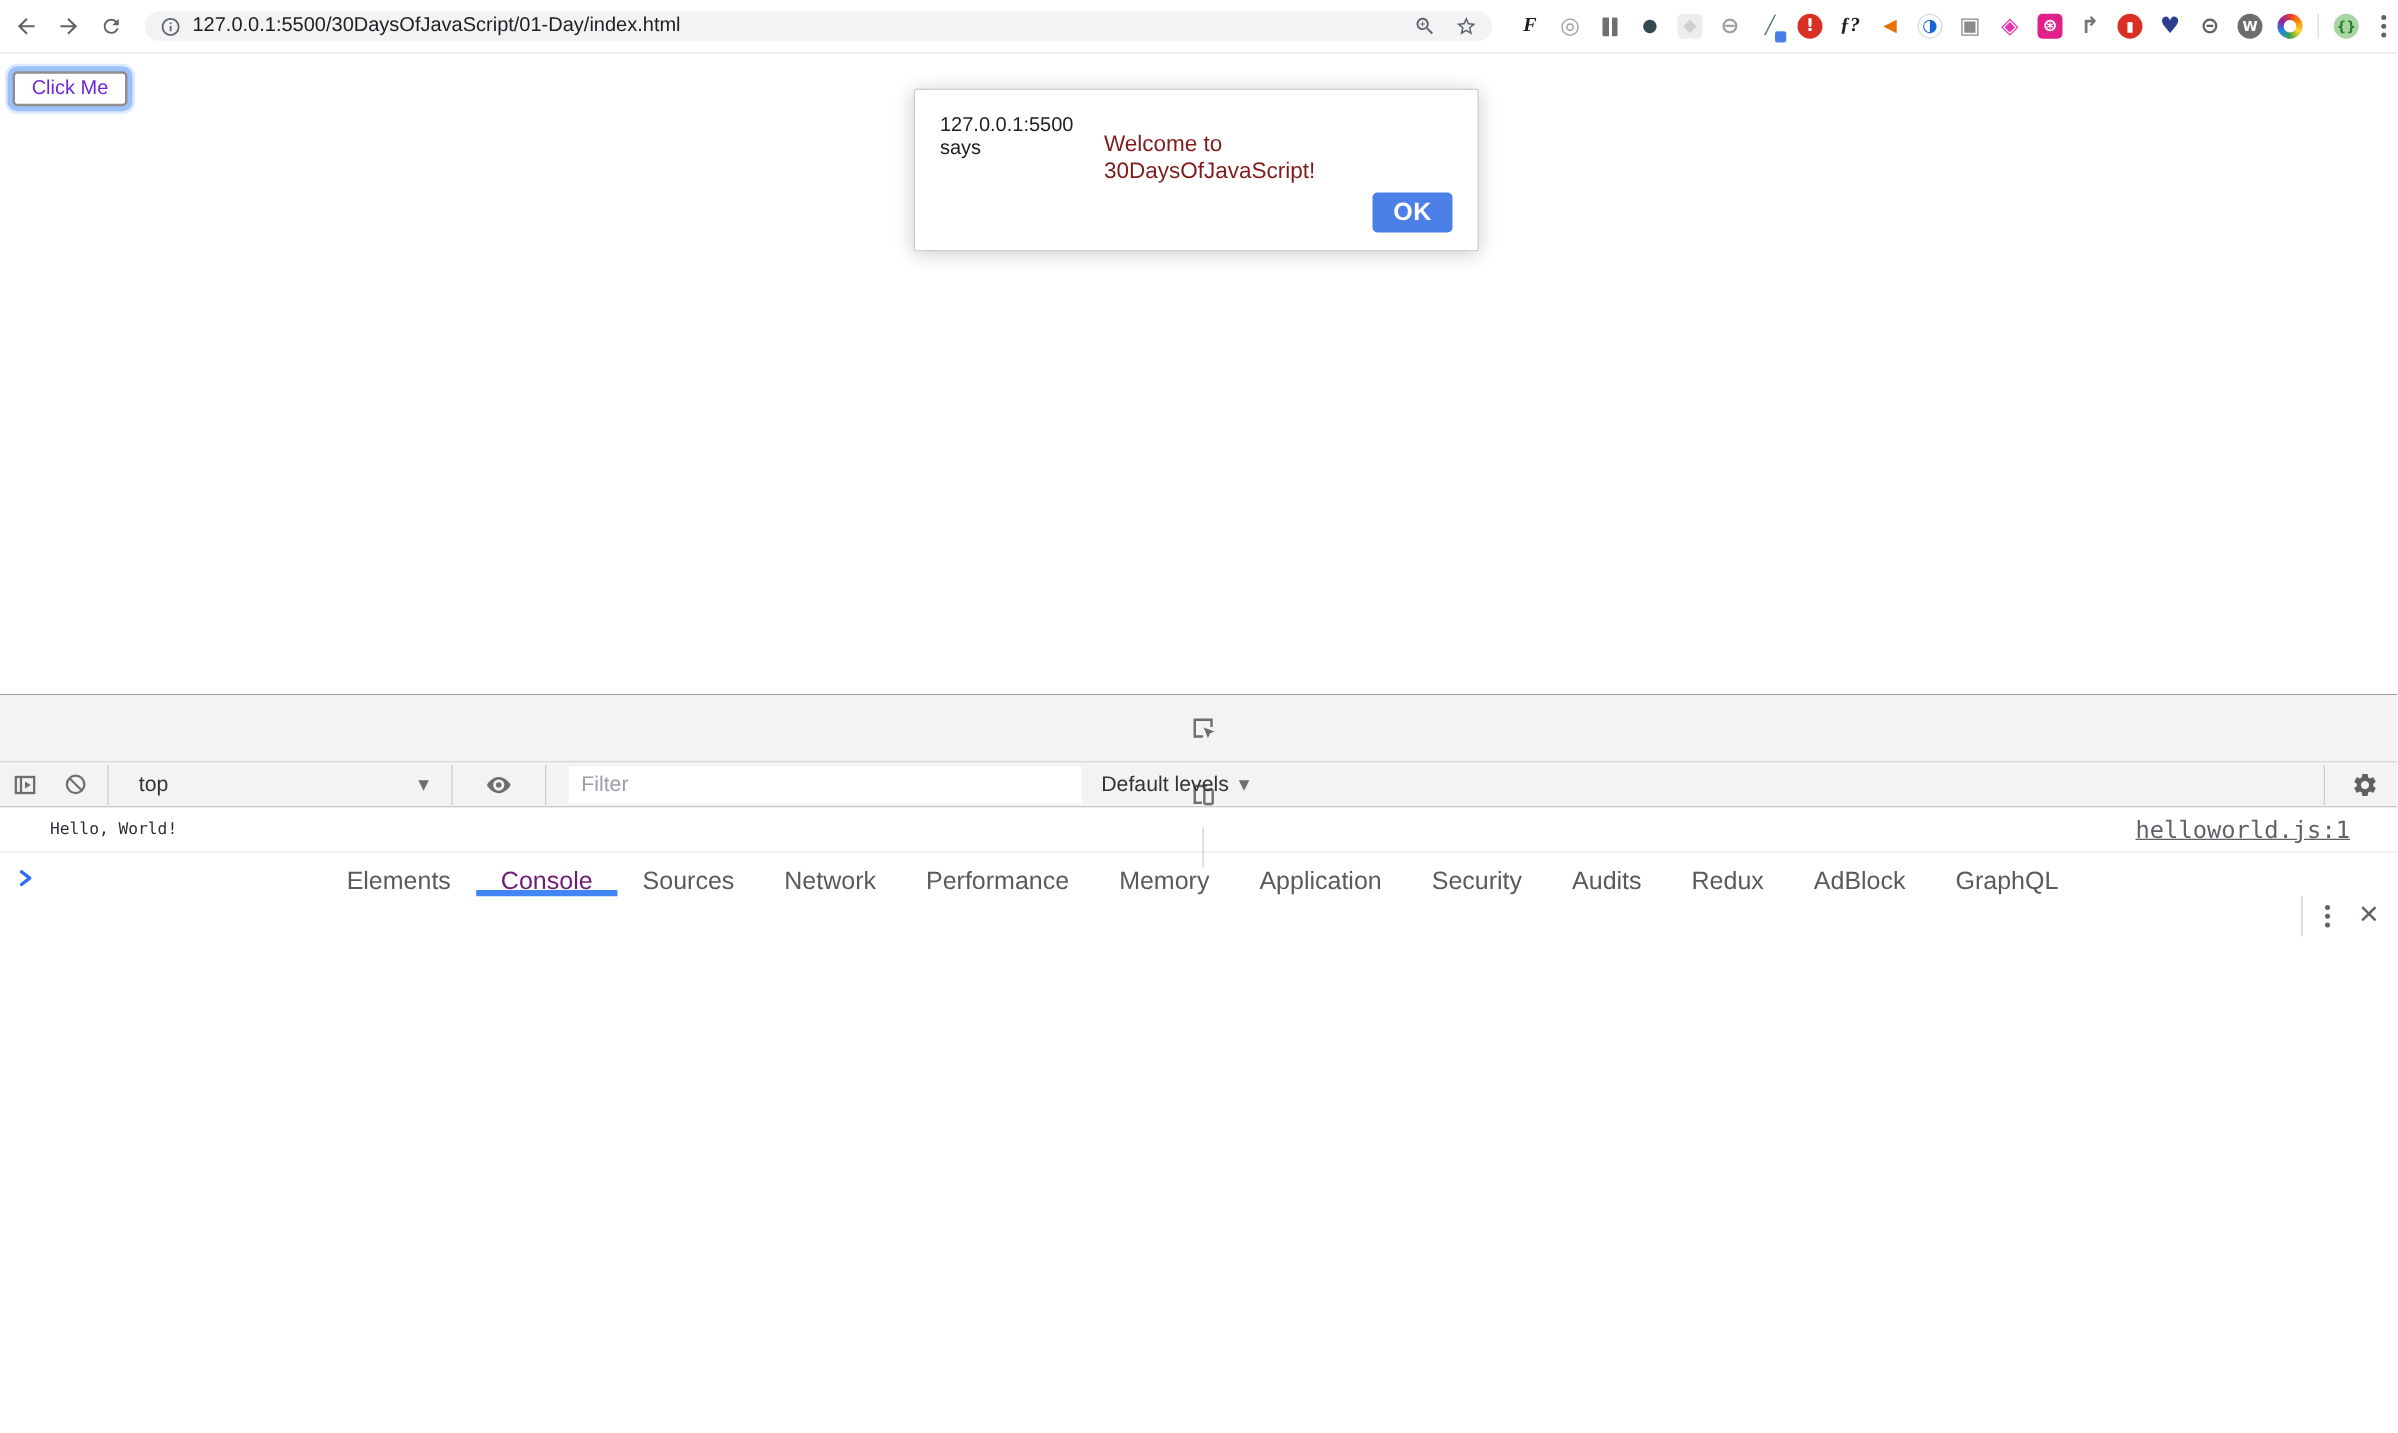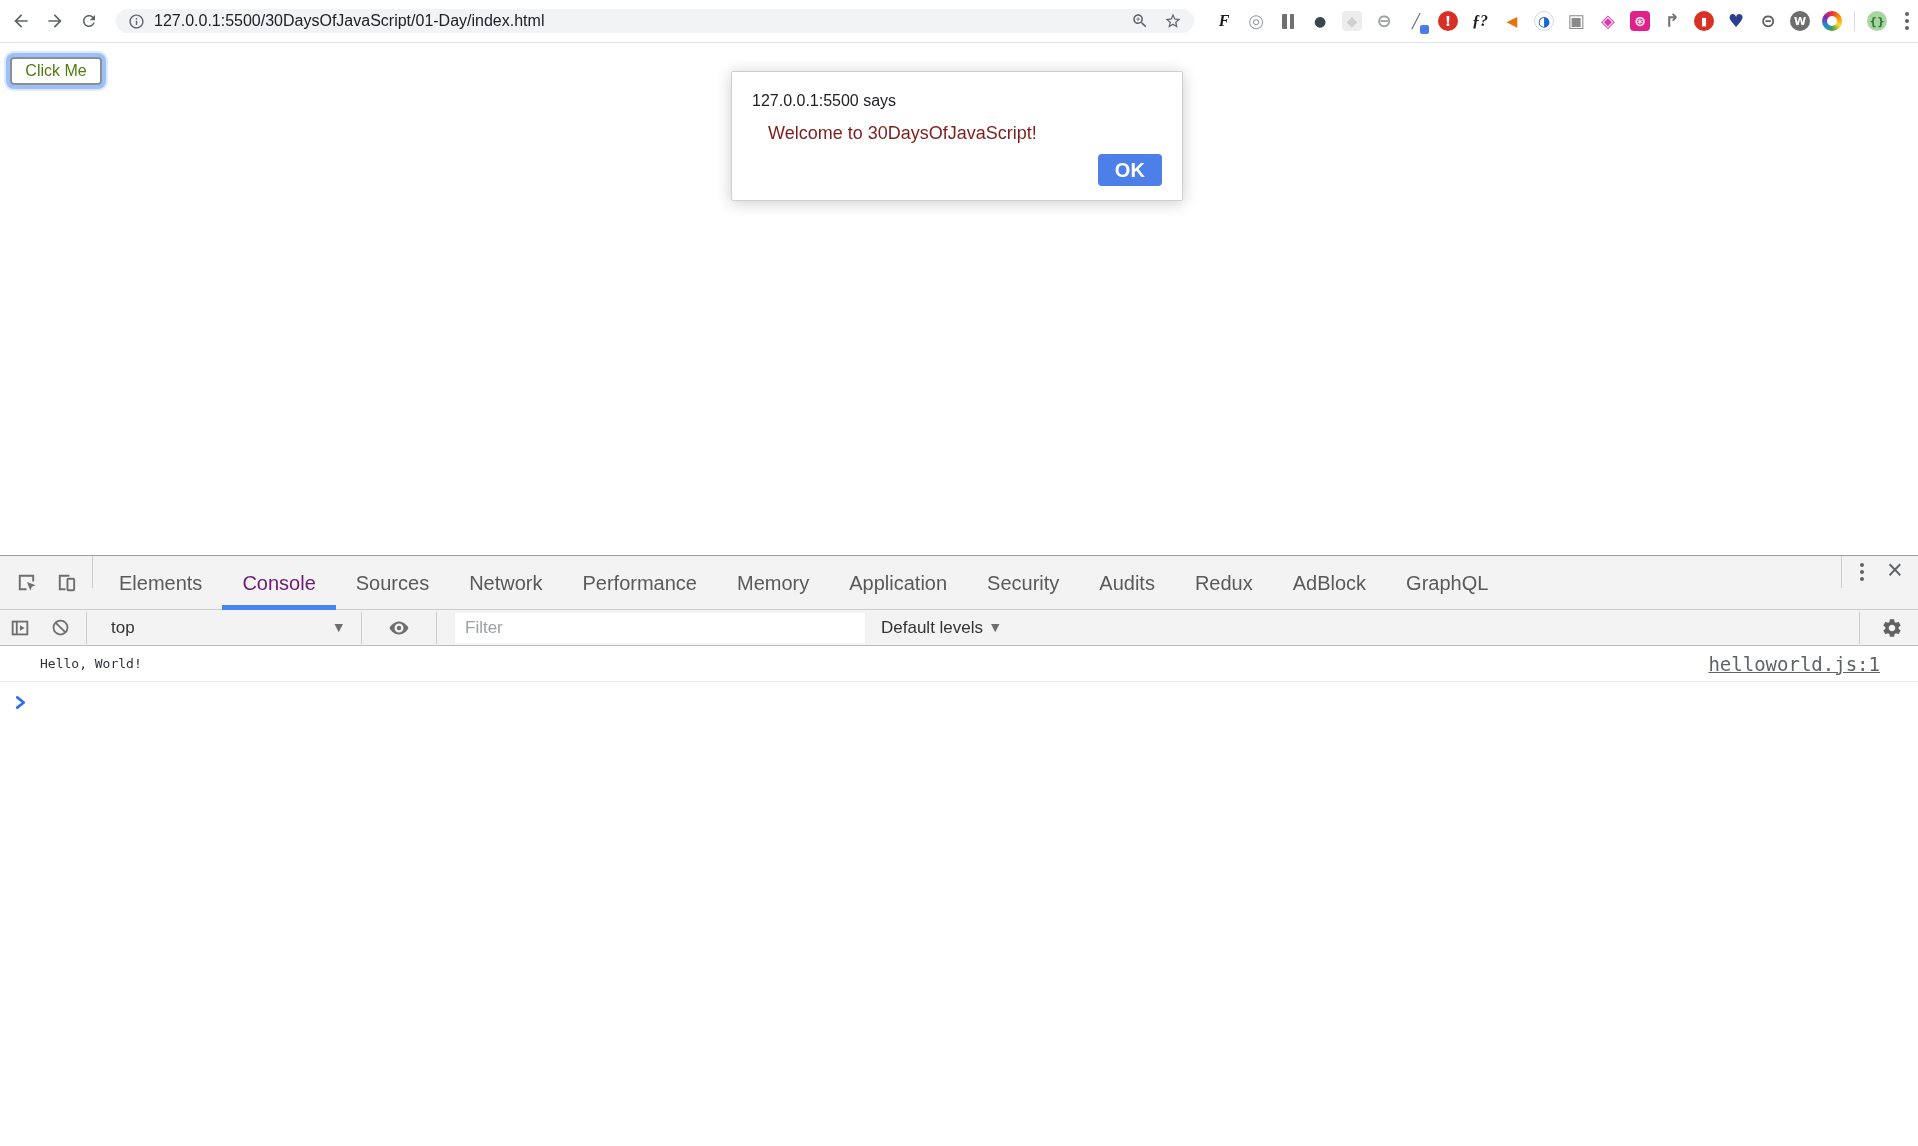--- a/index.html
+++ b/index.html
@@ -39,39 +39,39 @@
   .ext.colorring::before{ content:""; width:10px; height:10px; background:#fff; border-radius:50%; }
   .ext .badge{ position:absolute; right:-3px; bottom:-3px; width:9px; height:9px; border-radius:2px; }
   .vdiv{ width:1px; height:20px; background:#dadce0; flex:0 0 auto; }
   .kebab{ display:flex; flex-direction:column; gap:3px; padding:4px 8px; cursor:pointer; margin-left:10px;}
   .kebab i{ width:4px; height:4px; border-radius:50%; background:#5f6368; display:block; }
 
   
   .page{ position:relative; height:512px; background:#fff; }
   .click-btn{ position:absolute; left:10px; top:14px; width:92px; height:28px;
               background:#fff; border:2px solid #8f8f8f; border-radius:4px;
-              font-size:16px; color:#4d7c0f; font-family:"Liberation Sans",sans-serif;
+              font-size:16px; color:#6d28d9; font-family:"Liberation Sans",sans-serif;
               box-shadow:0 0 0 4px #9cc0fb, 0 0 0 6px rgba(156,192,251,.35); cursor:pointer;}
 
   
   .alert{ position:absolute; left:731px; top:28px; width:452px; height:130px; z-index:50;
           background:#fff; border:1px solid #cbced3; border-radius:2px;
           box-shadow:0 2px 16px rgba(0,0,0,.2); padding:20px 20px 14px 20px;
-          display:flex; flex-direction:column; }
+          display:flex; }
   .alert-title{ font-size:16px; color:#202124; }
   .alert-msg{ font-size:18px; color:#7f1d1d; margin-top:13px;margin-left:16px; }
   .alert-actions{ margin-top:auto; display:flex; justify-content:flex-end; }
   .ok-btn{ min-width:64px; height:32px; background:var(--ok-button); color:#fff; border:none;
            border-radius:4px; font-size:20px; font-weight:bold; letter-spacing:.3px; cursor:pointer;
            font-family:"Liberation Sans",sans-serif; }
 
   
   .devtools{ border-top:1px solid #9e9e9e; background:#fff; height:603px; }
   .dt-tabbar{ height:54px; background:#f3f3f3; border-bottom:1px solid #ccc;
-              display:flex; align-items:flex-start; padding-left:6px; }
+              display:flex; align-items:center; padding-left:6px;flex-direction:column; }
   .dt-iconbtn{ width:40px; height:53px; display:flex; align-items:center; justify-content:center;
                cursor:pointer; flex:0 0 auto; }
   .dt-vdiv{ width:1px; height:32px; background:#ccc; margin:0 6px; flex:0 0 auto;}
   .dt-tabs{ display:flex; height:54px; align-items:stretch; }
   .dt-tab{ padding:0 20px; display:flex; align-items:center; font-size:20px; color:#5a5a5a;
            position:relative; cursor:pointer; white-space:nowrap; }
   .dt-tab.active{ color:#701a75; }
   .dt-tab.active::after{ content:""; position:absolute; left:0; right:0; bottom:0; height:5px;
            background:var(--tab-underline); }
   .dt-tab-right{ margin-left:auto; display:flex; align-items:center; }

